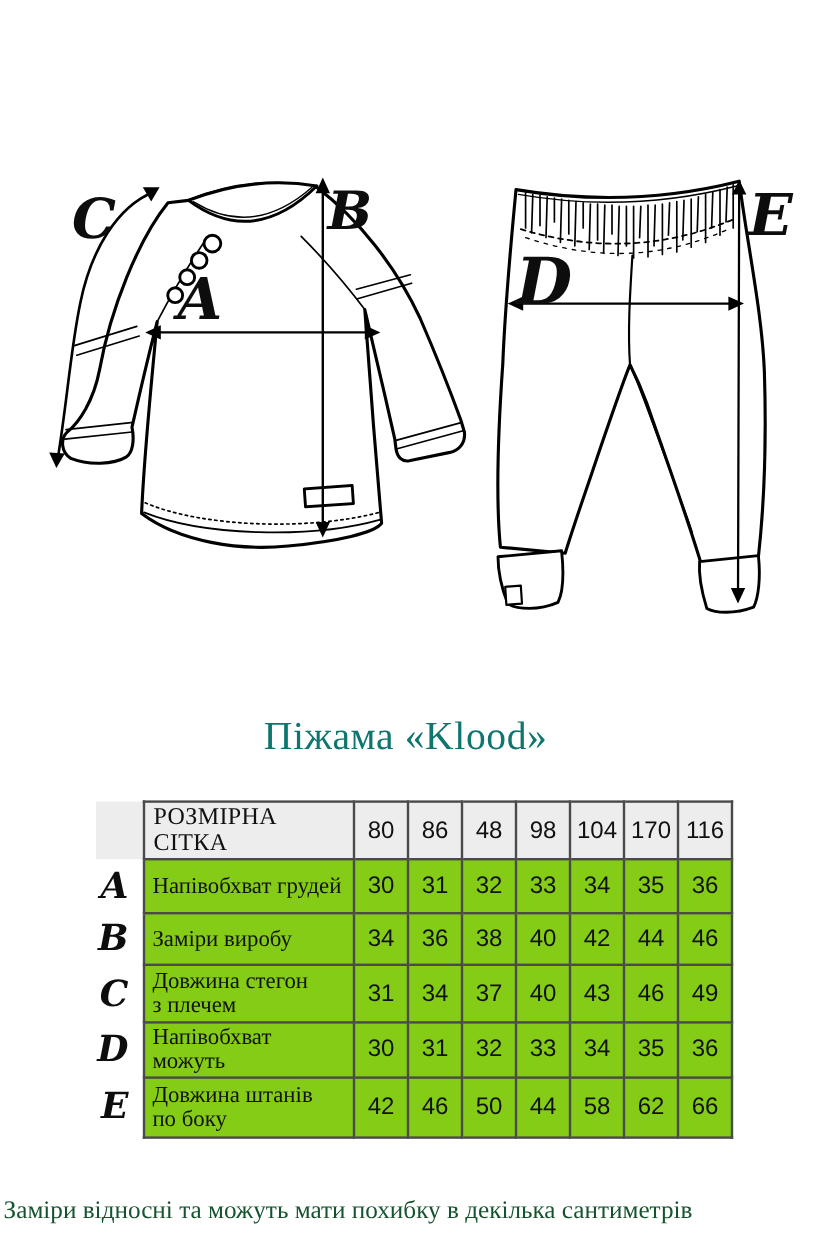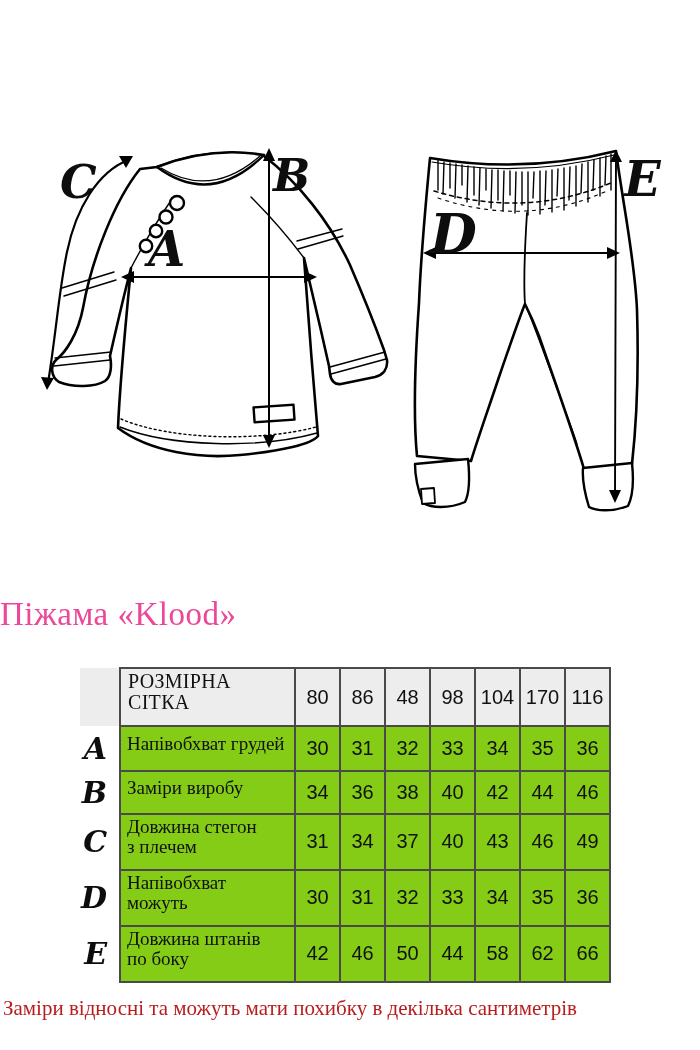--- a/index.html
+++ b/index.html
@@ -1,28 +1,28 @@
 <!DOCTYPE html>
 <html><head>
 <meta charset="utf-8">
 <style>
   html,body{margin:0;padding:0;background:#fff;}
   .page{position:relative;width:700px;height:1050px;background:#ffffff;overflow:hidden;
         font-family:"Liberation Serif",serif;color:#111;}
   svg text.script{font-family:"DejaVu Serif",serif;font-style:italic;font-weight:bold;fill:#0d0d0d;}
-  .title{position:absolute;left:0;top:596px;width:676px;
-         font-size:33px;letter-spacing:.5px;color:#ec4899;}
+  .title{position:absolute;left:0;top:596px;width:676px;text-align:center;
+         font-size:33px;letter-spacing:.5px;color:#0f766e;}
   .footer{position:absolute;left:0;top:996px;width:580px;text-align:center;
-          font-size:21px;color:#b91c1c;}
+          font-size:21px;color:#14532d;}
   table.sizes{position:absolute;left:80px;top:667px;border-collapse:collapse;table-layout:fixed;}
   table.sizes td{border:2px solid #4a4a4a;background:#84cc16;vertical-align:middle;}
   table.sizes td.letter{border:none;background:transparent;text-align:right;padding-right:12px;
       font-family:"DejaVu Serif",serif;font-style:italic;font-weight:bold;font-size:30px;color:#0d0d0d;}
   table.sizes tr.head td{background:#ededed;}
-  td.lbl{font-size:19px;padding:2px 4px 12px 6px;line-height:1.05;color:#111;}
+  td.lbl{font-size:19px;padding:2px 4px 2px 6px;line-height:1.05;color:#111;}
   td.headlbl{font-size:20px;padding-left:7px;letter-spacing:.3px;}
   td.num{font-family:"Liberation Sans",sans-serif;font-size:20px;text-align:center;color:#111;}
 </style>
 </head>
 <body>
 
 <div class="page">
 
   <svg width="700" height="1050" viewBox="0 0 700 1050" style="position:absolute;left:0;top:0" stroke-linecap="round" stroke-linejoin="round">
 

